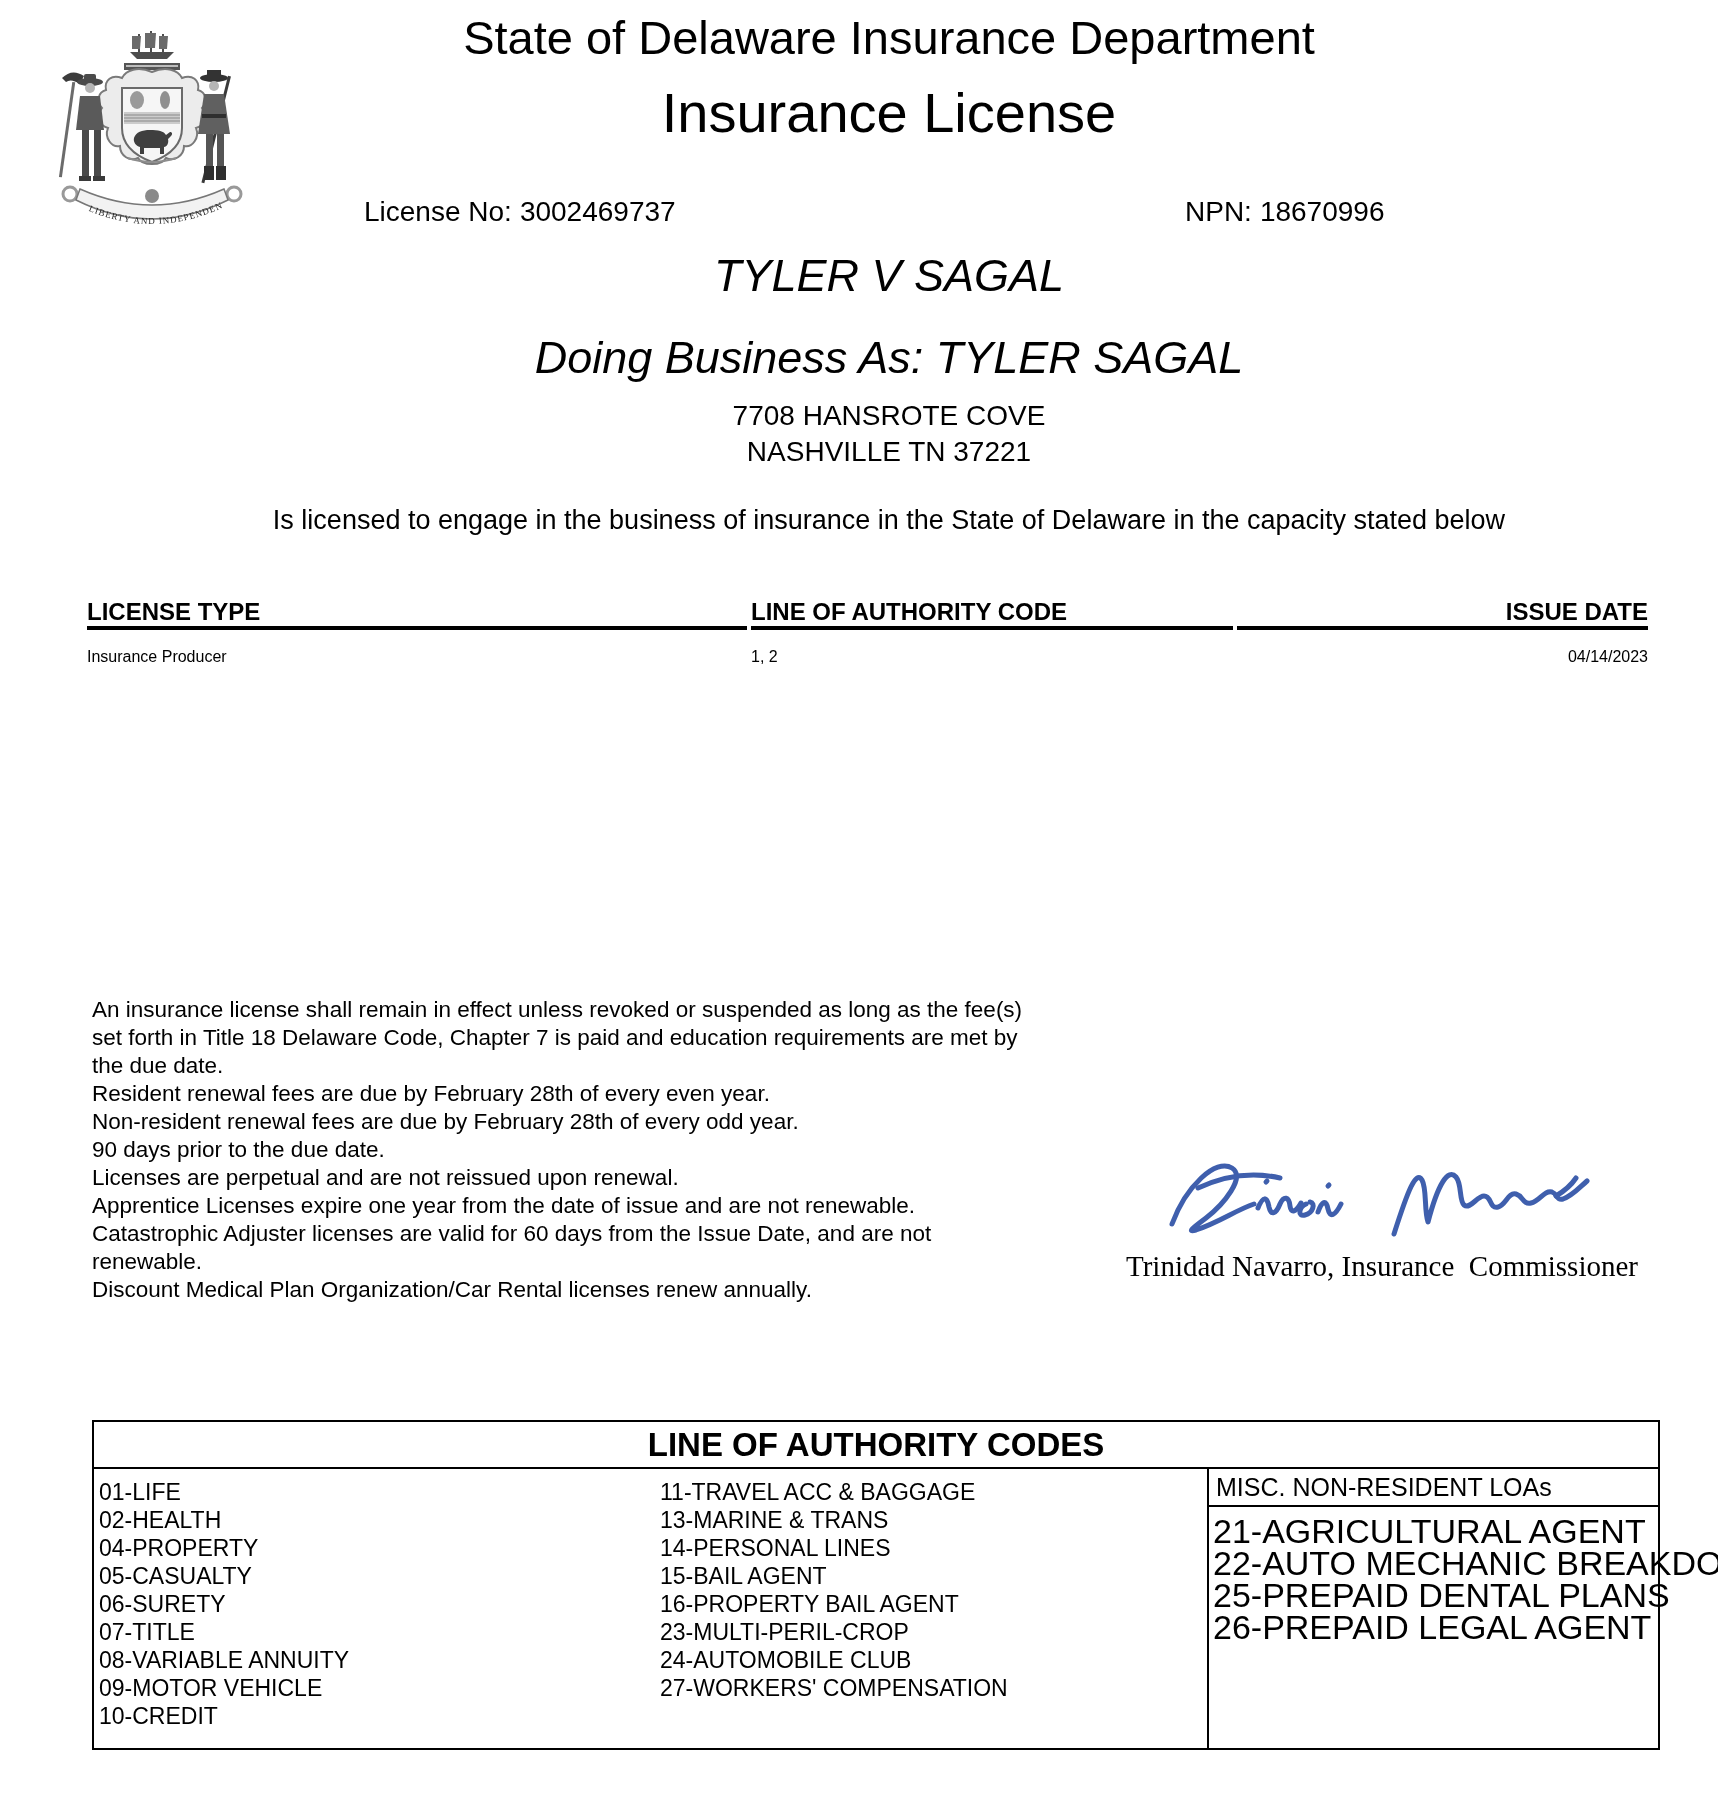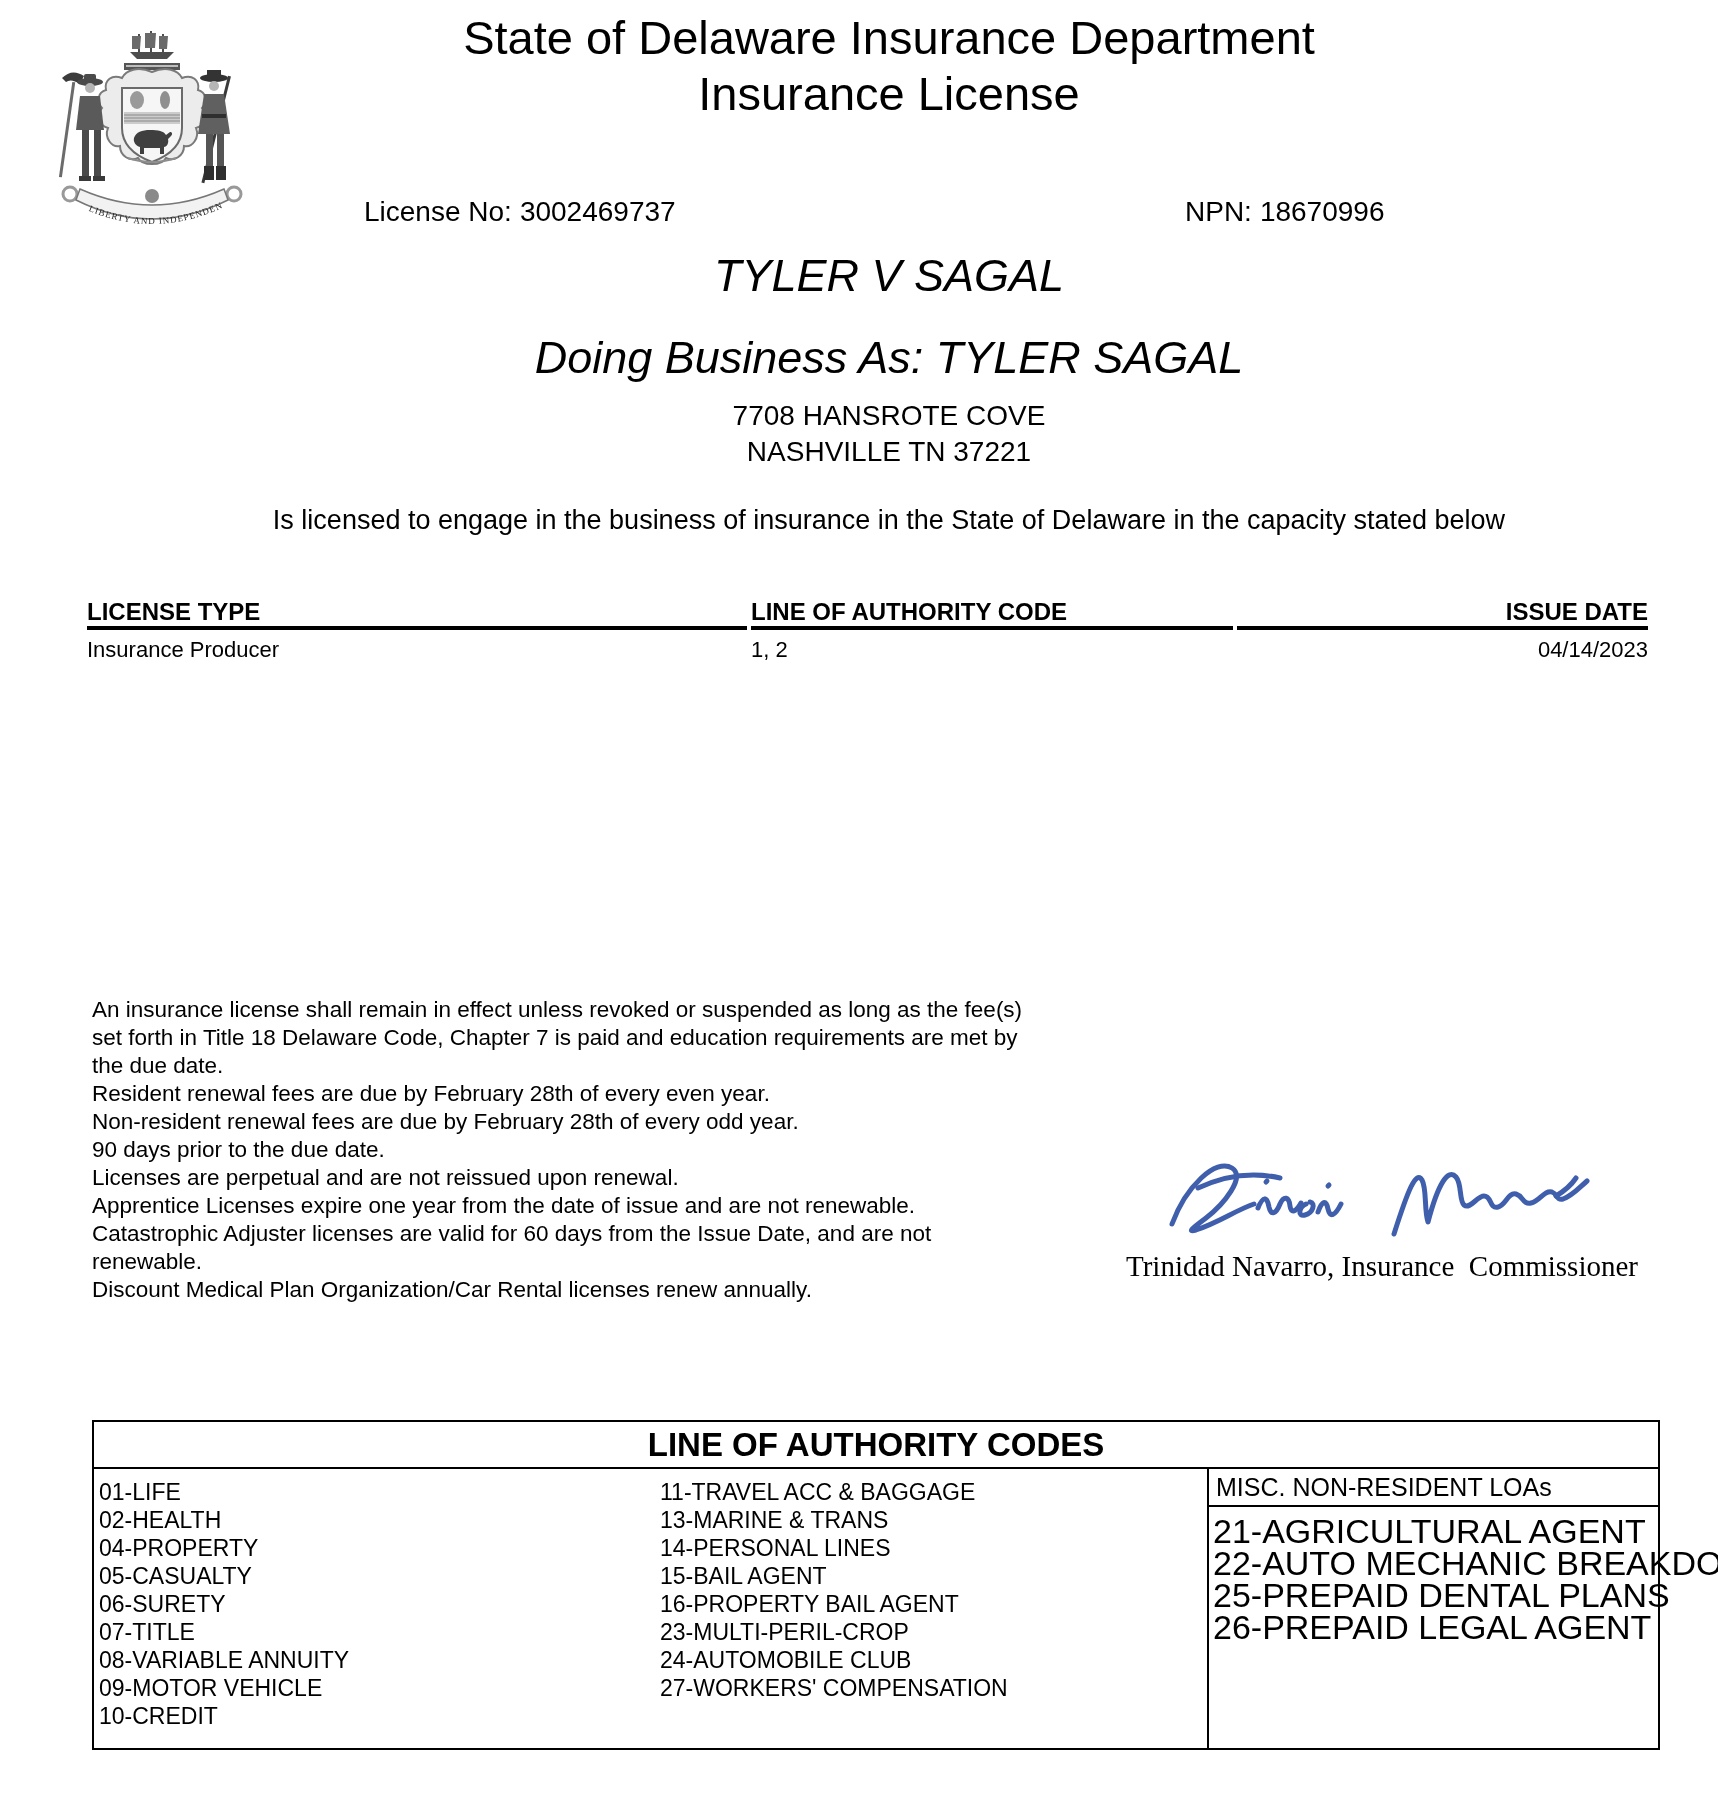--- a/index.html
+++ b/index.html
@@ -7,38 +7,38 @@
     width:1718px; height:1798px; position:relative;
     font-family:"Liberation Sans", sans-serif; color:#000;
   }
   .page { position:absolute; left:0; top:0; width:1718px; height:1798px; background:#fff; overflow:hidden; }
 
   .centered { position:absolute; left:70px; right:10px; text-align:center; }
 
   .seal { position:absolute; left:52px; top:26px; width:200px; height:206px; }
 
   .title1 { top:10px;  font-size:47px; }
-  .title2 { top:66px;  font-size:47px; }
+  .title2 { top:80px;  font-size:56px; }
 
   .meta { position:absolute; top:196px; font-size:28px; }
   .meta-license { left:364px; }
   .meta-npn     { left:1185px; }
   .meta .lbl { margin-right:8px; }
 
   .name  { top:250px; font-size:45px; font-style:italic; }
   .dba   { top:332px; font-size:45px; font-style:italic; }
   .addr1 { top:400px; font-size:28px; }
   .addr2 { top:436px; font-size:28px; }
   .statement { top:505px; font-size:27px; }
 
   .lic-table { position:absolute; left:87px; top:598px; width:1561px; }
   .lic-head, .lic-row { display:flex; column-gap:4px; }
   .lic-head { font-weight:bold; font-size:24px; }
   .lic-head > div { border-bottom:4px solid #000; }
-  .lic-row { font-size:22px; margin-top:7px; }
+  .lic-row { font-size:16px; margin-top:18px; }
   .col-a { width:660px; }
   .col-b { width:482px; }
   .col-c { flex:1; text-align:right; }
 
   .notices { position:absolute; left:92px; top:996px; font-size:22.5px; line-height:28px; }
   .notice-line { white-space:nowrap; }
 
   .sig-svg { position:absolute; left:1158px; top:1142px; width:445px; height:120px; }
   .sig-caption {
     position:absolute; left:1126px; top:1250px; font-size:29px;

